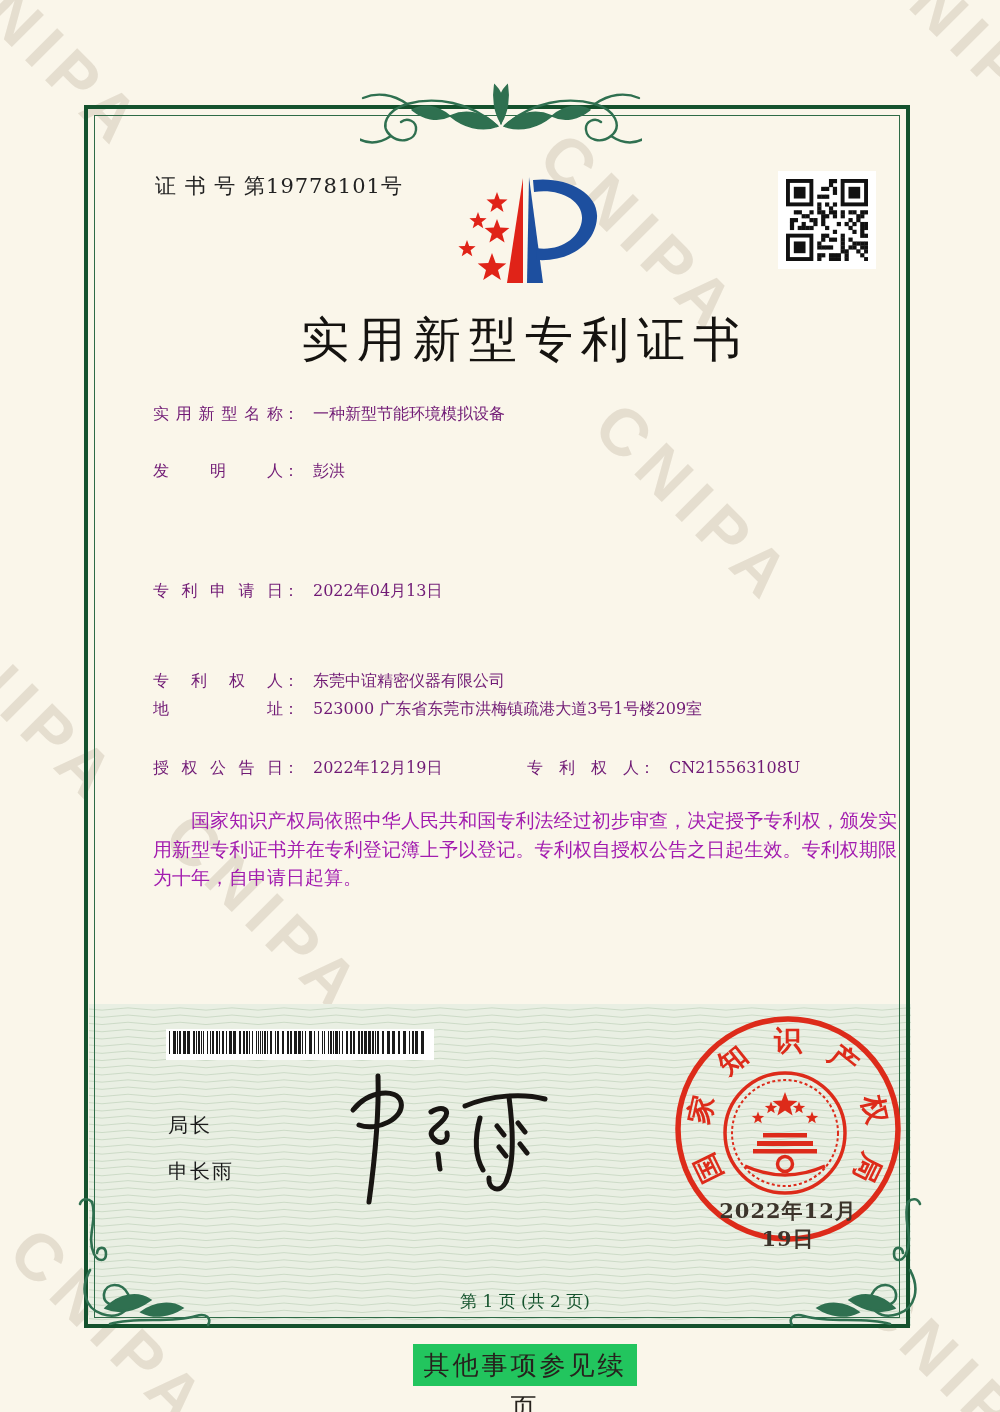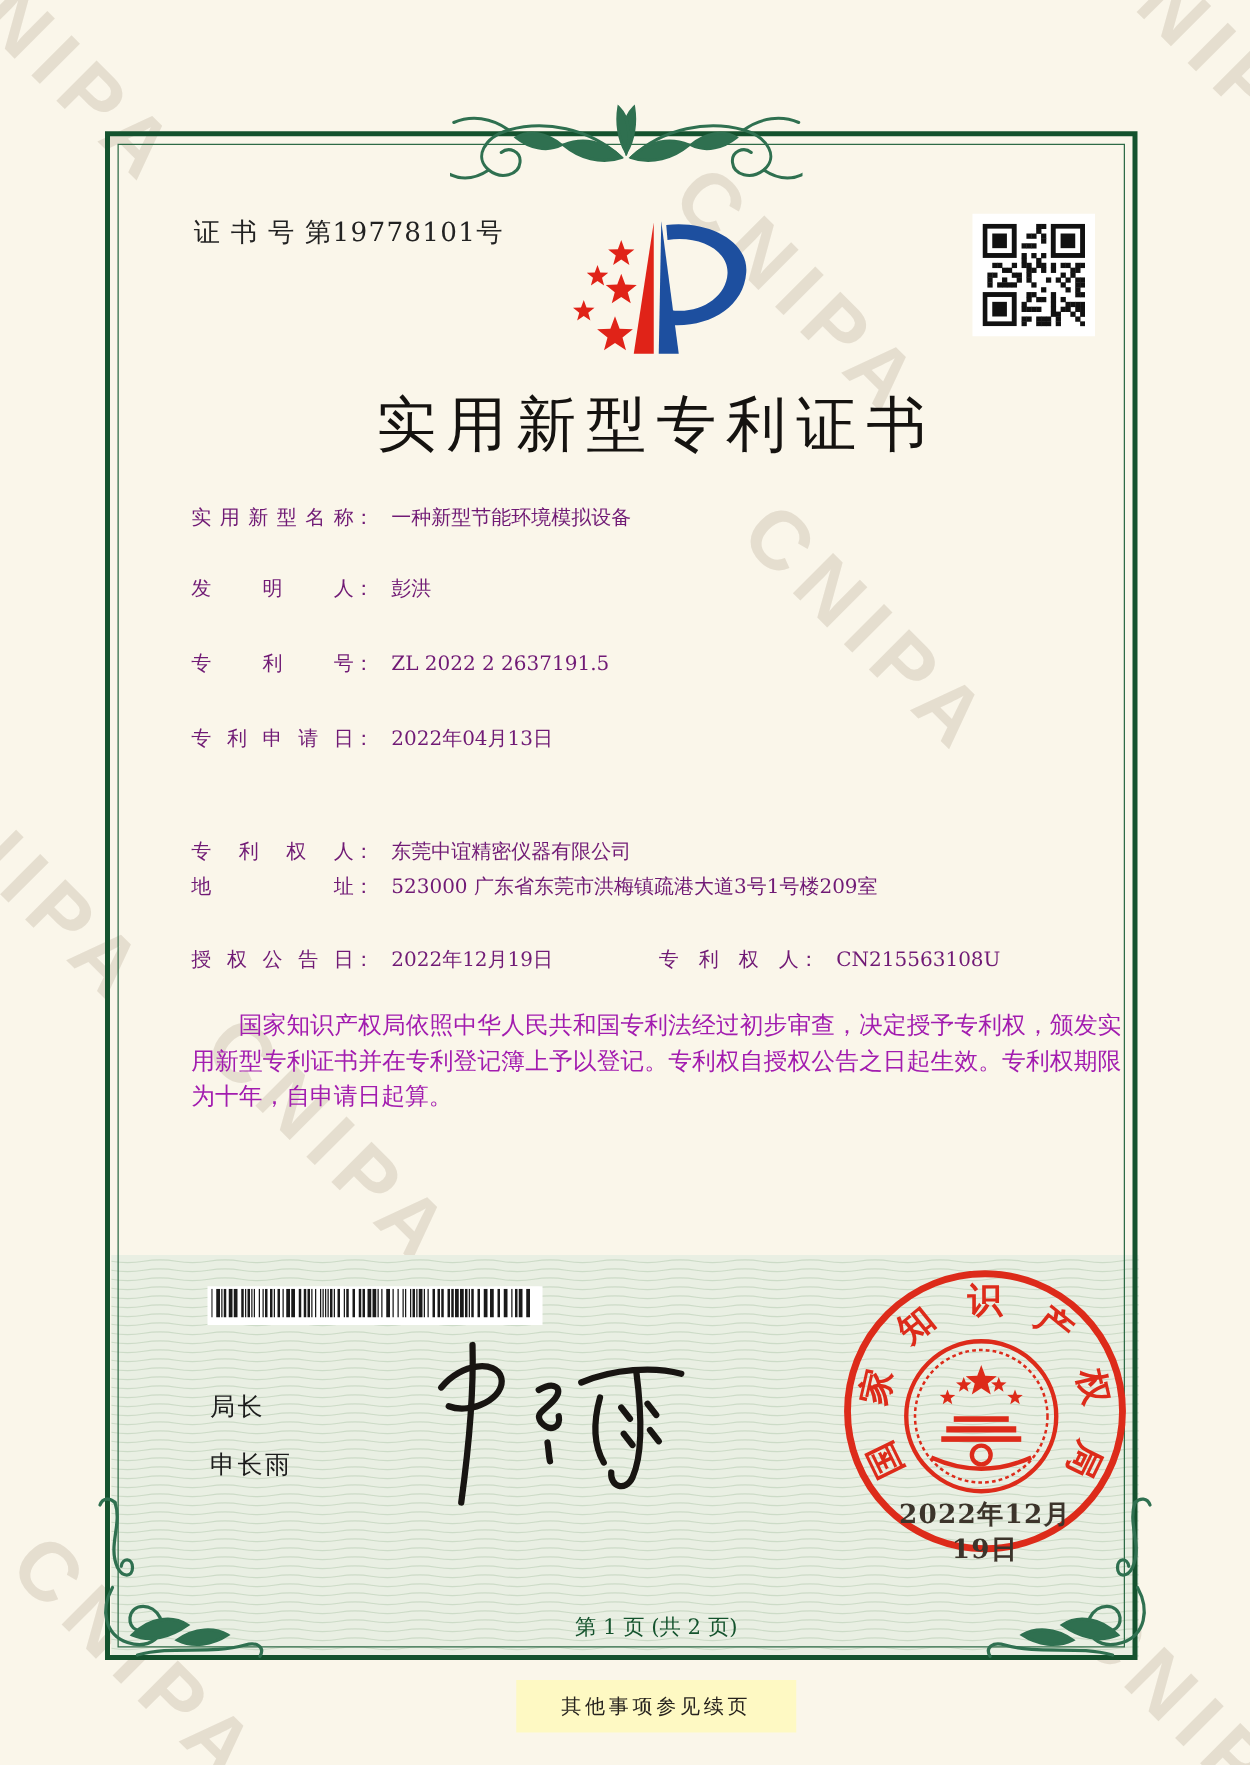--- a/index.html
+++ b/index.html
@@ -34,22 +34,22 @@
          text-align:justify;color:#a21caf;}
   .paras p{margin:0;text-indent:2em;}
   .barcode{position:absolute;left:141px;top:1029px;width:262px;height:27px;background:#fff;padding:2px 3px;}
   .director{position:absolute;left:143px;font-family:"Liberation Sans","DejaVu Sans",sans-serif;
             font-size:20px;color:#1c1c1c;letter-spacing:2px;}
   .sig{position:absolute;left:288px;top:1068px;}
   .seal{position:absolute;left:645px;top:1011px;}
   .sealdate{position:absolute;left:683px;top:1197px;width:160px;text-align:center;font-size:21px;
             font-weight:bold;color:#3c342b;letter-spacing:1px;}
   .pageinfo{position:absolute;left:0;top:1290px;width:1000px;text-align:center;font-size:17px;color:#14532d;}
-  .footnote{position:absolute;left:388px;top:1344px;width:224px;height:42px;background:#fef9c3;
-            text-align:center;line-height:42px;font-size:16px;letter-spacing:3px;color:#26221d;}
+  .footnote{position:absolute;left:388px;top:1344px;width:224px;height:42px;background:#22c55e;
+            text-align:center;line-height:42px;font-size:26px;letter-spacing:3px;color:#26221d;}
 </style>
 </head>
 <body>
 
 <div class="page">
 
   <span class="wm" style="left:-80px;top:10px;">CNIPA</span>
   <span class="wm" style="left:515px;top:195px;">CNIPA</span>
   <span class="wm" style="left:570px;top:465px;">CNIPA</span>
   <span class="wm" style="left:-105px;top:665px;">CNIPA</span>
@@ -288,23 +288,20 @@
     </div>
 
     <div class="title">实用新型专利证书</div>
 
     <div class="field" style="top:404px">
       <span class="lab">实用新型名称</span><span class="colon">：</span><span class="val">一种新型节能环境模拟设备</span>
     </div>
     <div class="field" style="top:461px">
       <span class="lab">发明人</span><span class="colon">：</span><span class="val">彭洪</span>
     </div>
-    <div class="field" style="top:521px">
-      <span class="lab">专利号</span><span class="colon">：</span><span class="val">ZL 2022 2 2637191.5</span>
-    </div>
     <div class="field" style="top:581px">
       <span class="lab">专利申请日</span><span class="colon">：</span><span class="val">2022年04月13日</span>
     </div>
     <div class="field" style="top:671px">
       <span class="lab">专利权人</span><span class="colon">：</span><span class="val">东莞中谊精密仪器有限公司</span>
     </div>
     <div class="field" style="top:699px">
       <span class="lab">地址</span><span class="colon">：</span><span class="val">523000 广东省东莞市洪梅镇疏港大道3号1号楼209室</span>
     </div>
     <div class="field" style="top:758px">

